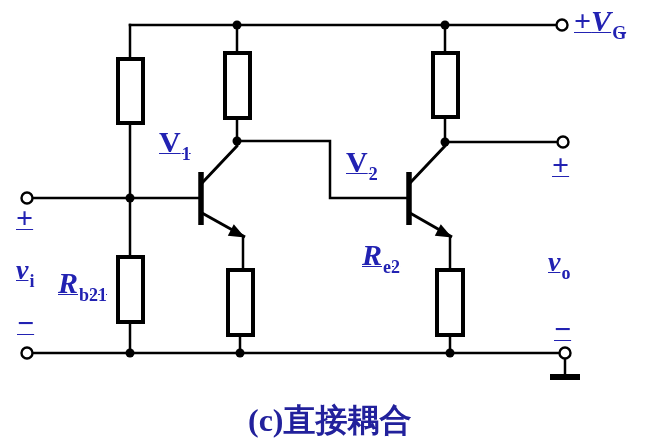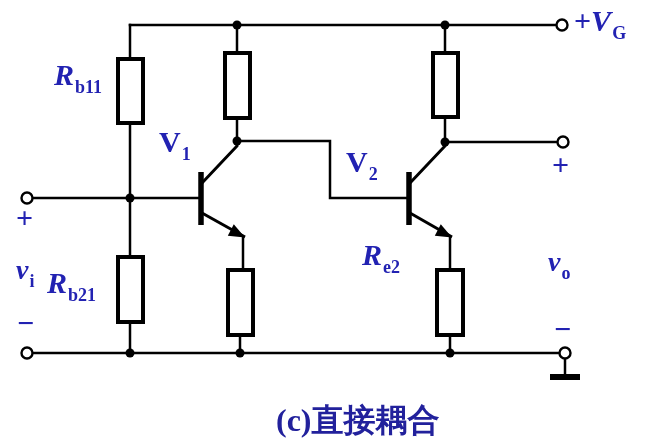--- a/index.html
+++ b/index.html
@@ -14,35 +14,35 @@
     font-family:"Liberation Serif","DejaVu Serif",serif;
     overflow:hidden;
   }
   svg{position:absolute;left:0;top:0;}
   .lbl{
     position:absolute;
     color:var(--label-blue);
     font-weight:bold;
     line-height:1;
     white-space:nowrap;
+    text-decoration:underline;
   }
   .m{font-style:italic;font-size:30px;}
   .u{font-style:normal;font-size:30px;}
   .sm{font-style:italic;font-size:28px;}
   .s{font-style:normal;font-size:18px;vertical-align:-8px;margin-left:1px;}
   .sign{font-style:normal;font-size:30px;}
   #caption{
     position:absolute;
     left:248px;top:401px;
     color:var(--caption-blue);
     font-weight:bold;
     font-size:32px;
     line-height:1.2;
     white-space:nowrap;
-    margin-left:28px;
   }
 </style>
 </head>
 <body>
 
 <div id="stage">
 
   <svg width="647" height="446" viewBox="0 0 647 446">
 
     <g stroke="#000000" stroke-width="2.5" fill="none" stroke-linecap="square">
@@ -104,35 +104,32 @@
       <circle cx="27" cy="198" r="5.5"></circle>
       <circle cx="27" cy="353" r="5.5"></circle>
       <circle cx="562" cy="25" r="5.5"></circle>
       <circle cx="563" cy="142" r="5.5"></circle>
       <circle cx="565" cy="353" r="5.5"></circle>
     </g>
 
     <rect x="550" y="374" width="30" height="6" fill="#000000"></rect>
   </svg>
 
-  <div class="lbl" style="left:54px;top:60px">
-    <span class="m">R</span><span class="s">b11</span>
-  </div>
 
 
 
   <div class="lbl" style="left:159px;top:127px">
     <span class="u">V</span><span class="s">1</span>
   </div>
 
   <div class="lbl" style="left:346px;top:147px">
     <span class="u">V</span><span class="s">2</span>
   </div>
 
-  <div class="lbl" style="left:47px;top:268px">
+  <div class="lbl" style="left:58px;top:268px">
     <span class="m">R</span><span class="s">b21</span>
   </div>
 
 
   <div class="lbl" style="left:362px;top:240px">
     <span class="m">R</span><span class="s">e2</span>
   </div>
 
   <div class="lbl" style="left:574px;top:6px">
     <span class="sign">+</span><span class="m">V</span><span class="s">G</span>

